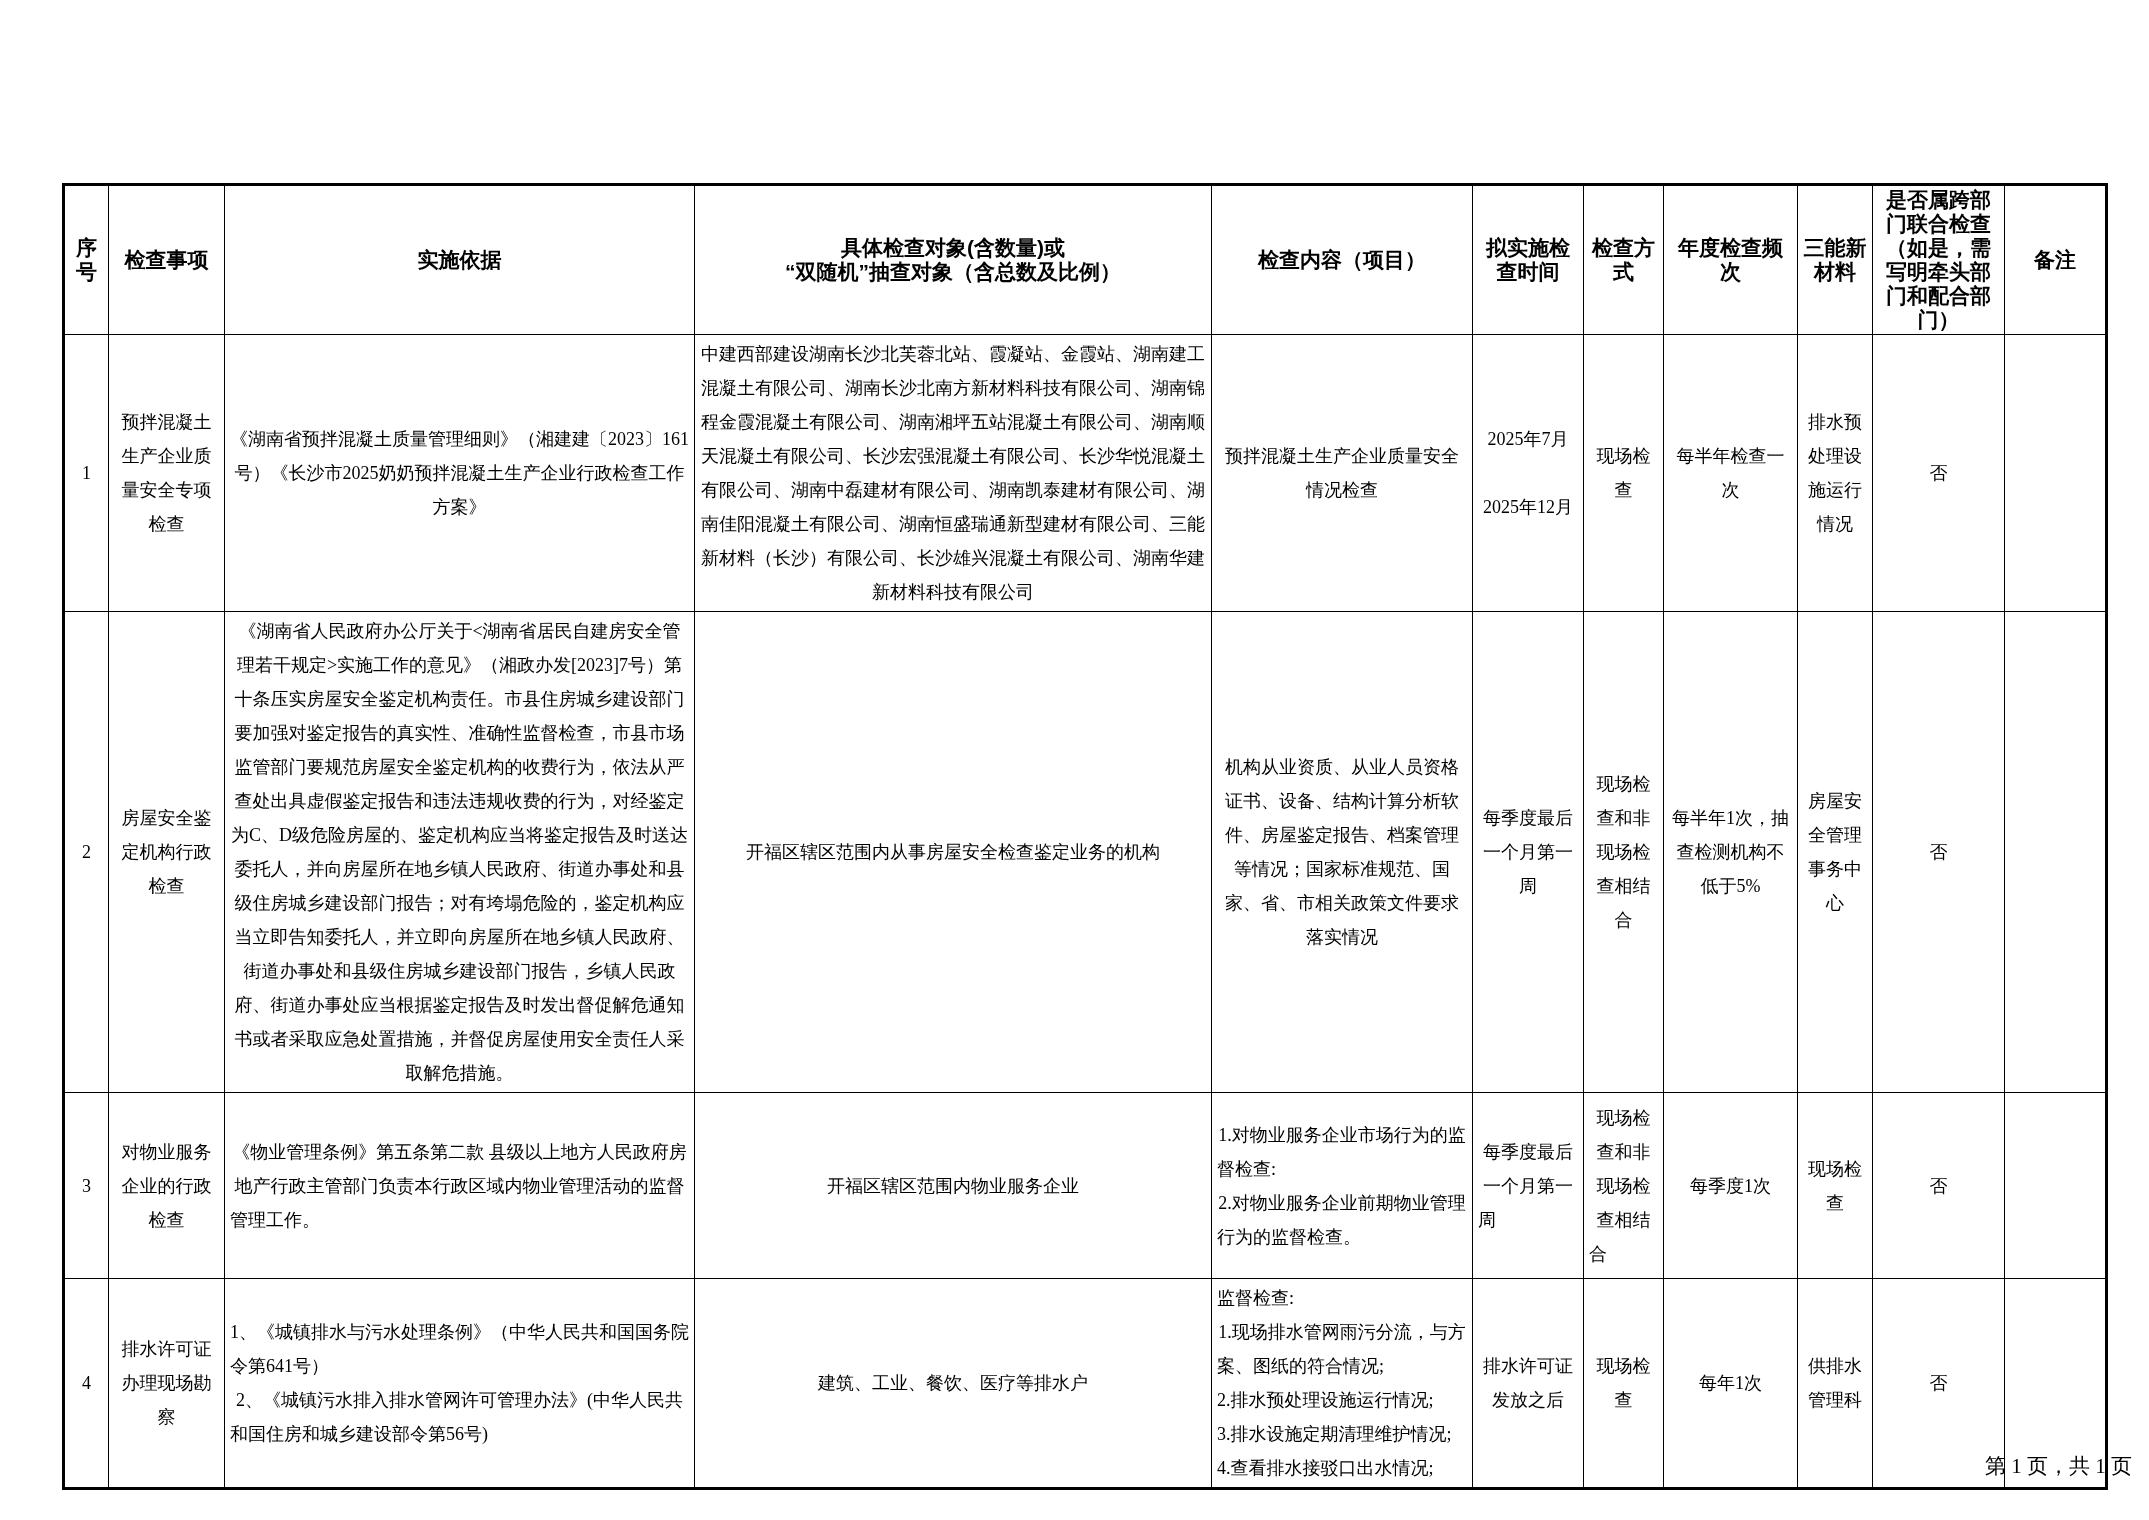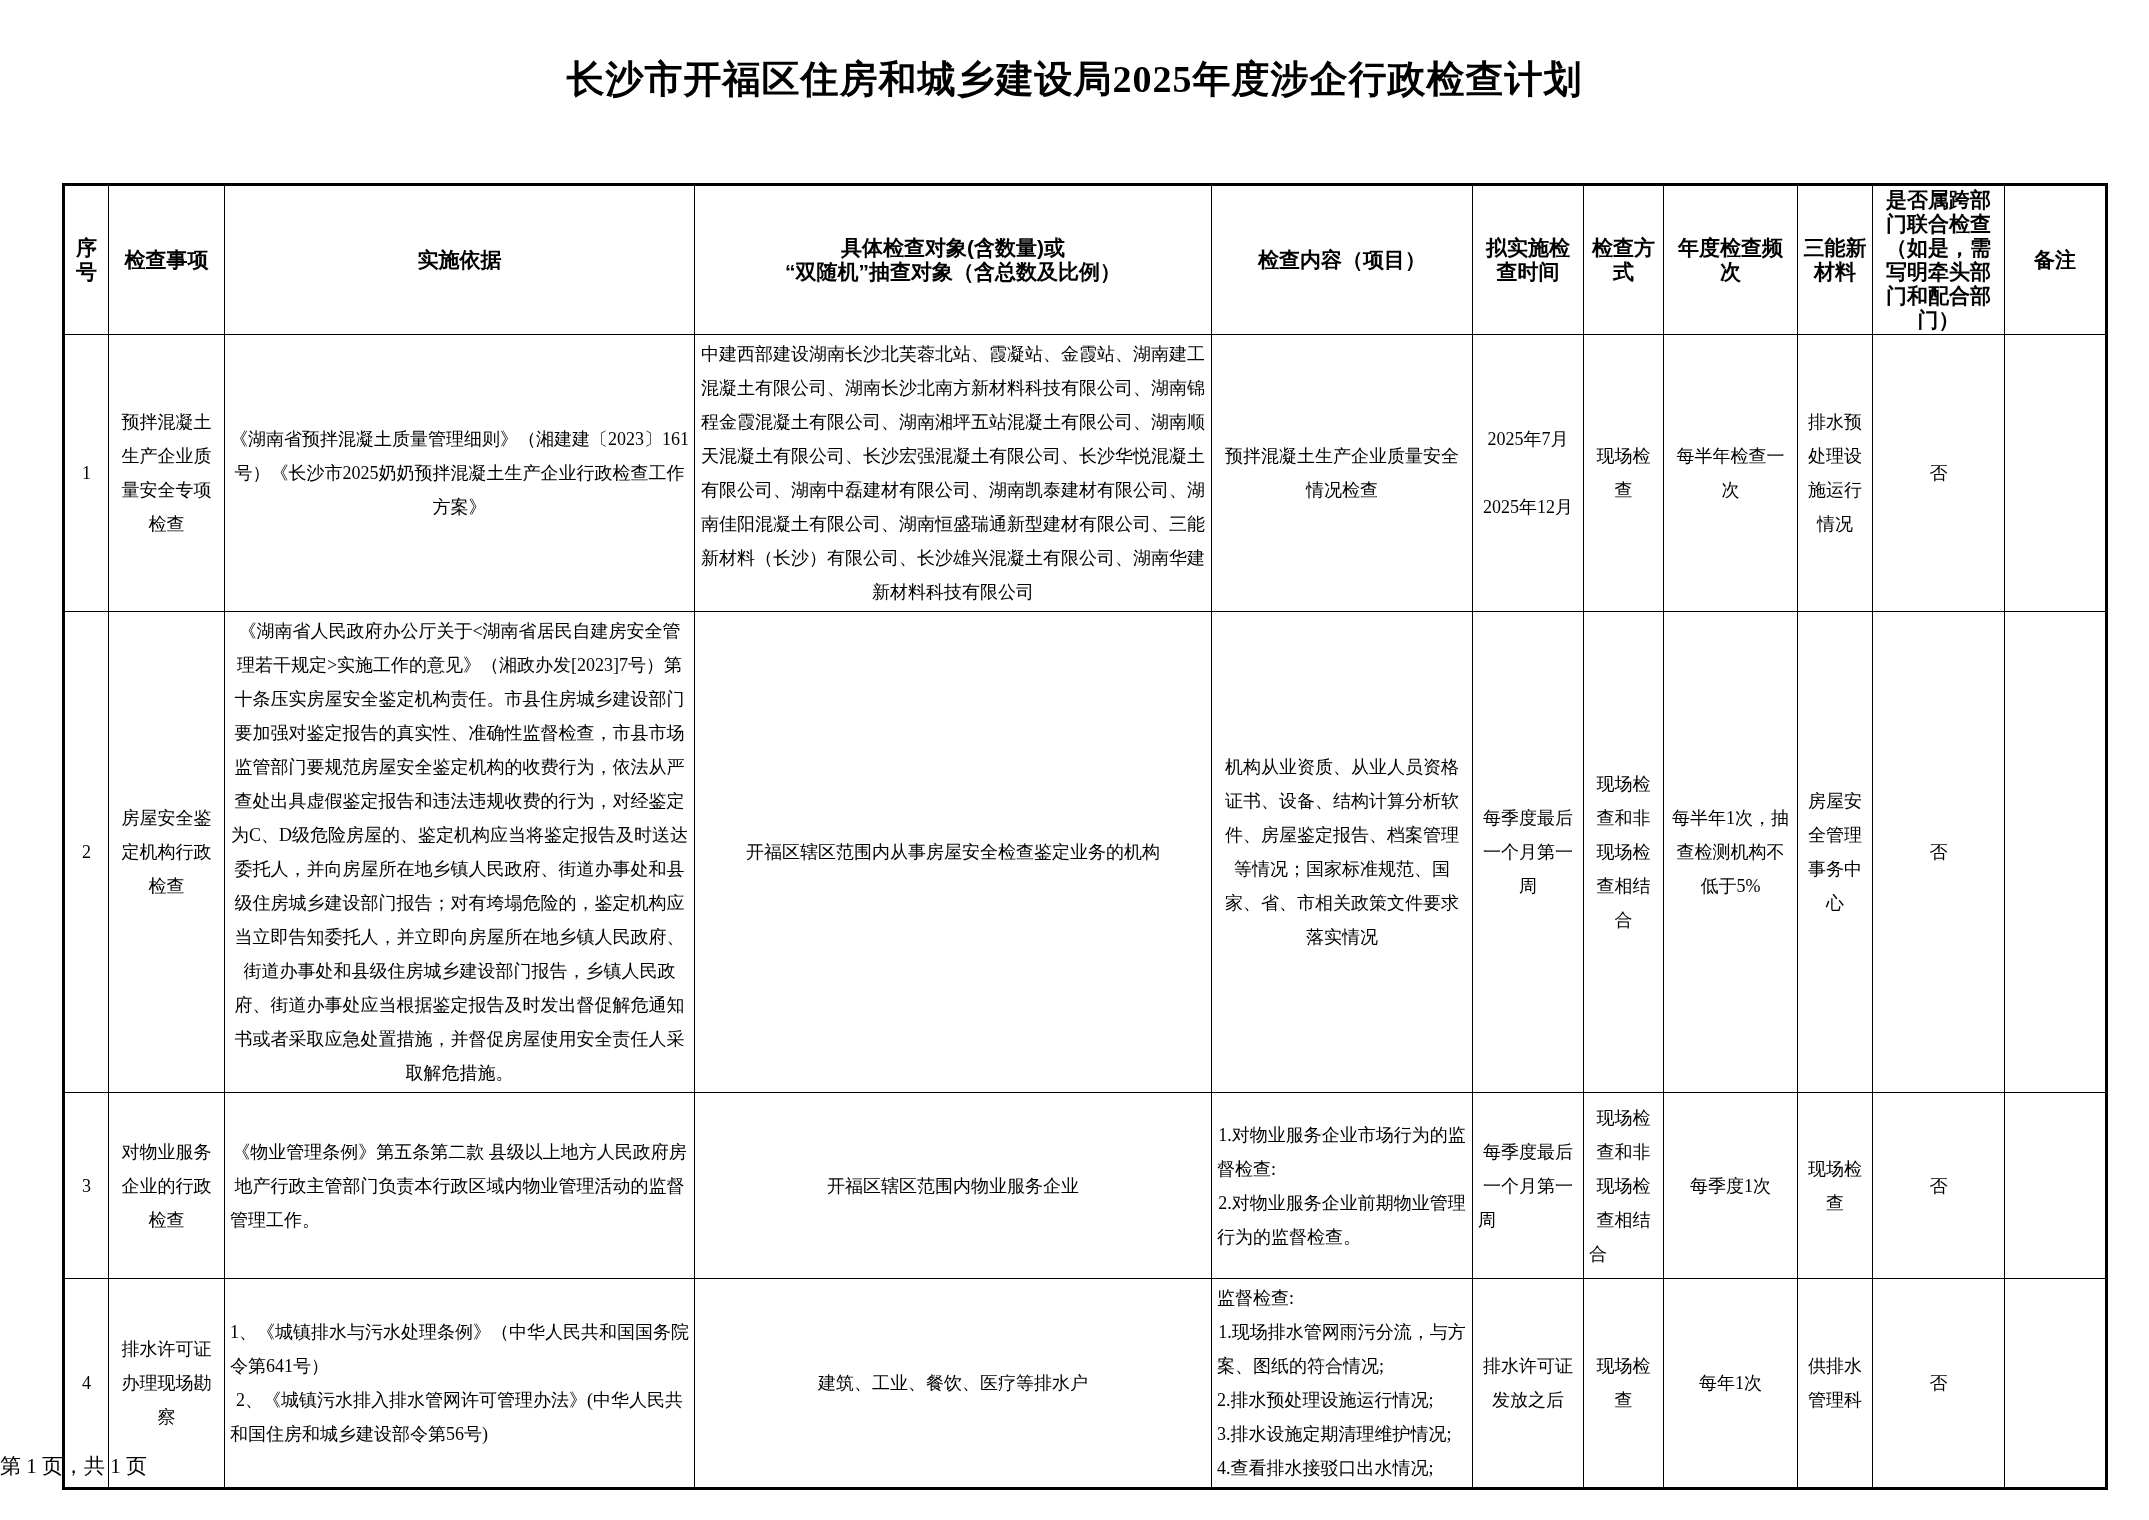--- a/index.html
+++ b/index.html
@@ -44,31 +44,30 @@
     font-weight:600;
     font-size:21px;
     line-height:24px;
   }
   table.plan td{
     font-family:"Liberation Serif","DejaVu Serif",serif;
   }
   td.a-jc{text-align:justify;text-align-last:center;text-justify:inter-character;}
   td.a-jl{text-align:justify;text-align-last:left;text-justify:inter-character;}
   .doc-footer{
-    position:absolute;top:1452px;left:0;right:8px;
-    text-align:left;
+    position:absolute;top:1452px;left:0;right:17px;
+    text-align:right;
     font-size:21px;
     font-family:"Liberation Serif","DejaVu Serif",serif;
   }
 </style>
 </head>
 <body>
 
 <div class="page">
-  <h1 class="doc-title">长沙市开福区住房和城乡建设局2025年度涉企行政检查计划</h1>
 
   <table class="plan" id="plan-table">
     <colgroup>
         <col style="width: 45px;">
         <col style="width: 116px;">
         <col style="width: 470px;">
         <col style="width: 517px;">
         <col style="width: 261px;">
         <col style="width: 111px;">
         <col style="width: 80px;">

